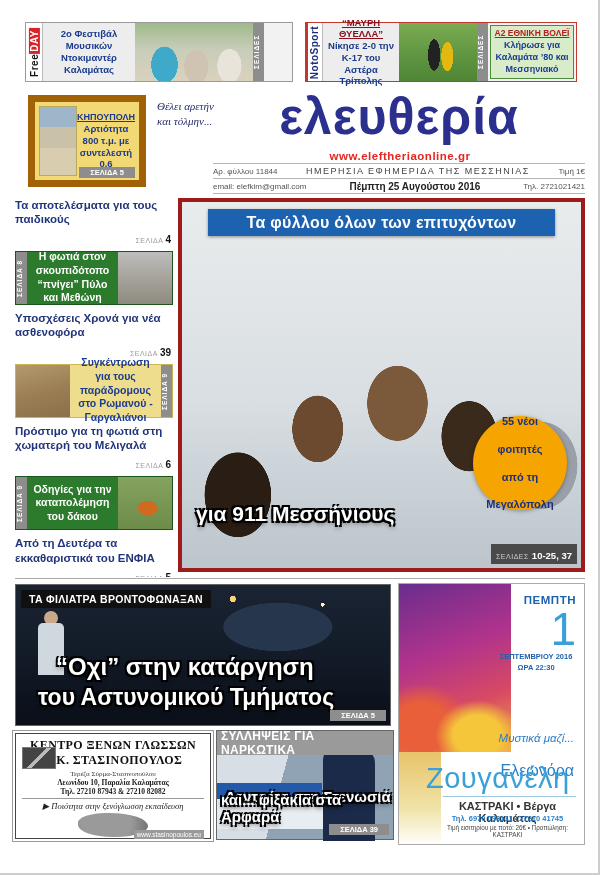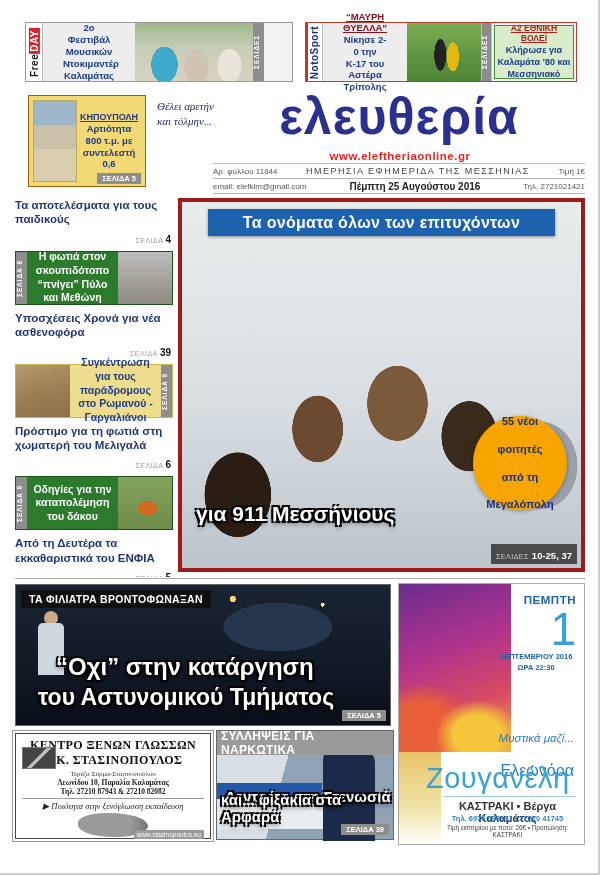--- a/index.html
+++ b/index.html
@@ -10,44 +10,44 @@
 
   
   .strip { position:absolute; top:22px; height:60px; border:1px solid #9a9a9a; background:#f2f2f2; display:flex; align-items:stretch; }
   .strip-left  { left:25px;  width:268px; }
   .strip-right { left:305px; width:272px; border-color:#c0392b; }
   .vbrand { width:17px; display:flex; align-items:center; justify-content:center; background:#fff; border-right:1px solid #bbb; }
   .vbrand .rot { transform:rotate(-90deg); white-space:nowrap; font-weight:800; font-size:10px; letter-spacing:.5px; }
   .freeday-day { background:#d9232a; color:#fff; padding:0 2px; }
   .freeday-free { color:#111; }
   .noto { color:#1b2f7d; }
-  .strip-text { flex:1; display:flex; flex-direction:column; justify-content:center; text-align:center; padding:2px 20px; background:#ededed; }
+  .strip-text { flex:1; display:flex; flex-direction:column; justify-content:center; text-align:center; padding:2px 4px; background:#ededed; }
   .strip-text .t1 { font-size:9.5px; font-weight:700; color:#1b3c8c; line-height:1.25; }
   .strip-text .t2 { font-size:9.5px; font-weight:700; color:#8a1020; text-decoration:underline; margin-bottom:1px;}
   .strip-photo { width:118px; position:relative; }
   .photo-people { background: radial-gradient(22px 30px at 25% 72%, #3fa9c9 60%, transparent 61%),
                   radial-gradient(20px 28px at 52% 75%, #cfc3b2 60%, transparent 61%),
                   radial-gradient(20px 28px at 80% 74%, #e8e4da 60%, transparent 61%),
                   linear-gradient(180deg,#9fb98a 0%, #c8cdb9 45%, #d9d2bd 100%); }
   .photo-soccer { background: radial-gradient(10px 26px at 45% 55%, #222 60%, transparent 61%),
                   radial-gradient(10px 24px at 62% 58%, #e3b90f 60%, transparent 61%),
                   linear-gradient(180deg,#7cab52 0%, #5d9440 60%, #4f8636 100%); }
   .vbadge { width:11px; background:#8d8d8d; color:#fff; font-size:6.5px; font-weight:700;
             writing-mode:vertical-rl; transform:rotate(180deg); text-align:center; letter-spacing:1px; }
   .volley { width:84px; margin:2px; border:1px solid #4a8a3a; background:#d9ecca; display:flex; flex-direction:column; justify-content:center; text-align:center; padding:2px; }
   .volley .vt { font-size:8.5px; font-weight:800; color:#b32020; text-decoration:underline; margin-bottom:2px; }
   .volley .vx { font-size:9px; font-weight:700; color:#1b3c8c; line-height:1.3; }
 
   
-  .kip-ad { position:absolute; left:28px; top:95px; width:118px; height:92px; background:#f3d876; border:1px solid #a16207; display:flex; padding:4px; }
+  .kip-ad { position:absolute; left:28px; top:95px; width:118px; height:92px; background:#f3d876; border:7px solid #a16207; display:flex; padding:4px; }
   .kip-photo { width:44px; background: linear-gradient(180deg,#9db6c9 0 30%, #c9c2a8 30% 60%, #d8cdae 60% 100%); border:1px solid #b9a860; }
   .kip-txt { flex:1; text-align:center; display:flex; flex-direction:column; justify-content:center; gap:1px; position:relative; }
   .kip-title { font-size:9px; font-weight:800; color:#1b3c8c; text-decoration:underline; }
   .kip-line { font-size:9.5px; font-weight:800; color:#1b3c8c; line-height:1.25; padding:0 2px; }
-  .pbadge { background:#8d8d8d; color:#fff; font-size:7.5px; font-weight:700; padding:1px 5px; display:inline-block; }
+  .pbadge { background:#8d8d8d; color:#fff; font-size:7.5px; font-weight:700; padding:1px 11px; display:inline-block; }
   .kip-badge { position:absolute; right:0; bottom:-2px; }
   .motto { position:absolute; left:157px; top:99px; width:62px; font-family:"Liberation Serif", serif; font-style:italic; font-size:11px; color:#242b6e; line-height:1.35; }
   .logo { position:absolute; left:213px; top:90px; width:372px; text-align:center; font-weight:800; font-size:50px; color:#2b2f8e; letter-spacing:1px; transform:scaleY(1.04); line-height:1.05; }
   .url { position:absolute; left:300px; top:150px; width:200px; text-align:center; color:#e52620; font-weight:800; font-size:11.5px; letter-spacing:.5px; }
   .mrow { position:absolute; left:213px; width:372px; display:flex; justify-content:space-between; align-items:center; font-size:8px; color:#555; }
   .mrow1 { top:163px; height:15px; border-top:1px solid #b5b5b5; }
   .mrow2 { top:178px; height:16px; border-top:1px solid #b5b5b5; border-bottom:1px solid #b5b5b5; }
   .mrow .mid1 { font-size:9px; letter-spacing:1.5px; color:#444; }
   .mrow .mid2 { font-size:10px; font-weight:800; color:#222; }
 
@@ -247,21 +247,21 @@
     </div>
 
     <div class="sb-item">
       <div class="sb-head">Από τη Δευτέρα τα εκκαθαριστικά του ΕΝΦΙΑ</div>
       <div class="sb-pageline"><span class="pref-label">ΣΕΛΙΔΑ</span><span class="pref-num">5</span></div>
     </div>
 
   </div>
 
   <div class="main-story">
-    <div class="kicker">Τα ονόματα όλων των επιτυχόντων</div>
+    <div class="kicker">Τα φύλλου όλων των επιτυχόντων</div>
     <div class="outl main-h2">για 911 Μεσσήνιους</div>
     <div class="circle">
       <span>55 νέοι</span>
       <span>φοιτητές</span>
       <span>από τη</span>
       <span>Μεγαλόπολη</span>
     </div>
     <div class="pages-badge">
       <span class="lbl">ΣΕΛΙΔΕΣ</span><span class="num">10-25, 37</span>
     </div>

